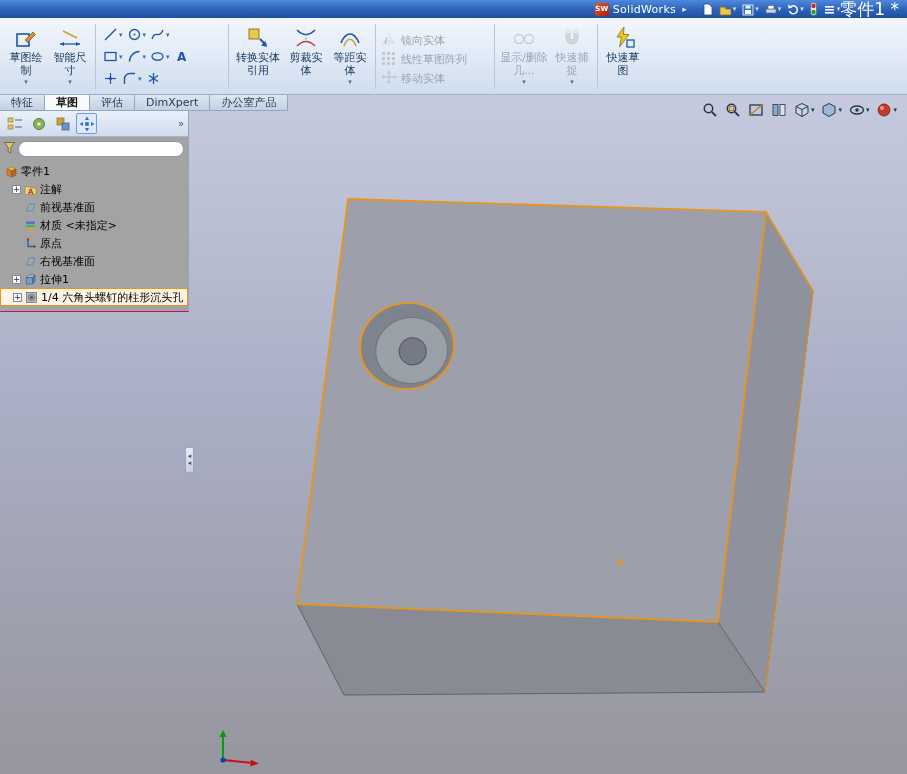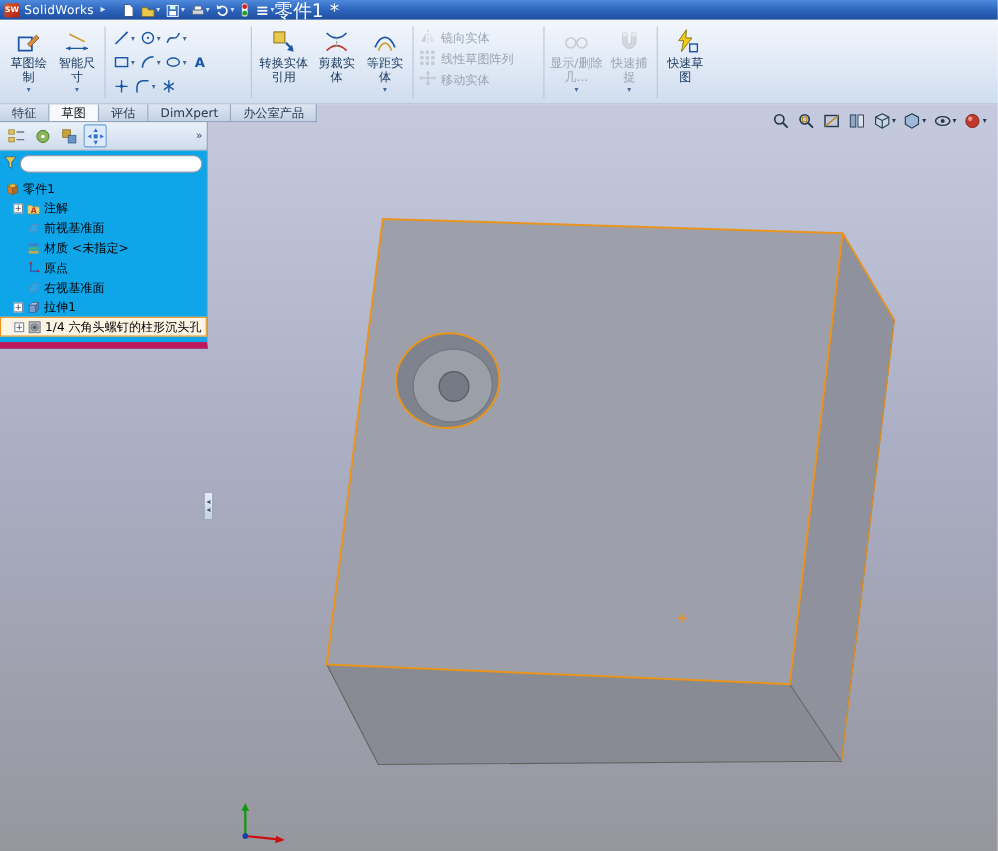--- a/index.html
+++ b/index.html
@@ -1,17 +1,17 @@
 <!DOCTYPE html>
 <html><head>
 <meta charset="utf-8">
 <style>
   *{box-sizing:border-box;margin:0;padding:0}
   html,body{width:907px;height:774px;overflow:hidden;font-family:"DejaVu Sans","Liberation Sans",sans-serif;background:#fff;user-select:none}
-  .titlebar{position:absolute;left:0;top:0;width:907px;height:18px;background:linear-gradient(#4e89dc,#2b62ba 55%,#1f4f9e);display:flex;align-items:center;justify-content:flex-start;padding:0 8px 0 4px;color:#fff}
+  .titlebar{position:absolute;left:0;top:0;width:907px;height:18px;background:linear-gradient(#4e89dc,#2b62ba 55%,#1f4f9e);display:flex;align-items:center;justify-content:flex-end;padding:0 8px 0 4px;color:#fff}
   .tb-left{display:flex;align-items:center;gap:4px;height:18px}
   .sw-logo{width:14px;height:13px;background:linear-gradient(135deg,#e05a1e,#b01e1e);color:#fff;font-size:7px;font-weight:bold;display:flex;align-items:center;justify-content:center;border-radius:2px}
   .app-name{font-size:11px;font-weight:normal;letter-spacing:.3px}
   .menu-arrow{font-size:9px;color:#dce8f8;margin:0 4px 0 2px;cursor:pointer}
   .tb-icons{display:flex;align-items:center;gap:5px;margin-left:6px}
   .tb-ic{display:flex;align-items:center;gap:1px;cursor:pointer}
   .tb-caret{font-size:7px;color:#cfe0f5}
   .doc-title{font-size:17px;color:#fff}
   .ribbon{position:absolute;left:0;top:18px;width:907px;height:77px;background:linear-gradient(#f3f7fc,#e0e9f6 55%,#cfddee);border-bottom:1px solid #9fb0c8;display:flex;align-items:stretch;padding:2px 2px 1px 4px}
   .rb-big{width:44px;display:flex;flex-direction:column;align-items:center;padding-top:4px;text-align:center;cursor:pointer;border:1px solid transparent;border-radius:2px}
@@ -19,38 +19,38 @@
   .rb-icon{height:26px;display:flex;align-items:center;justify-content:center}
   .rb-label{font-size:11px;line-height:13px;color:#16365c;word-break:break-all;width:100%}
   .rb-caret{font-size:7px;color:#4a6a94;margin-top:1px}
   .disabled .rb-label,.rb-colitem.disabled .col-label{color:#9aa4b2}
   .disabled .rb-icon,.rb-colitem.disabled .col-icon{opacity:.45;filter:grayscale(1)}
   .rb-sep{width:1px;background:#b9c6d8;margin:4px 3px}
   .rb-toolgrid{display:flex;flex-direction:column;justify-content:space-between;padding:4px 2px;width:126px}
   .tg-row{display:flex;align-items:center;height:21px}
   .tg-item{display:flex;align-items:center;padding:0 2px;cursor:pointer}
   .tg-caret{font-size:7px;color:#4a6a94;margin-left:1px}
-  .rb-col{display:flex;flex-direction:column;justify-content:flex-start;padding:5px 2px;width:112px}
+  .rb-col{display:flex;flex-direction:column;justify-content:flex-end;padding:5px 2px;width:112px}
   .rb-colitem{display:flex;align-items:center;gap:4px;height:19px;font-size:11px;cursor:pointer}
   .col-label{color:#16365c;white-space:nowrap}
   .tabstrip{position:absolute;left:0;top:95px;height:16px;display:flex;z-index:6}
   .tab{height:16px;padding:0 11px;font-size:11px;line-height:15px;color:#2a3a50;background:linear-gradient(#dde6f2,#c3d1e5);border:1px solid #93a6c0;border-top:none;border-left:none;cursor:pointer;white-space:nowrap}
-  .tab.active{background:#f7f9fc;font-weight:normal;color:#111}
+  .tab.active{background:#f7f9fc;font-weight:bold;color:#111}
   .main{position:absolute;left:0;top:95px;width:907px;height:679px}
   .viewport{position:absolute;inset:0}
   .vp-svg{position:absolute;left:0;top:0}
   .view-toolbar{position:absolute;top:7px;right:10px;display:flex;align-items:center;gap:7px;z-index:7}
   .vt-item{display:flex;align-items:center;gap:1px;cursor:pointer}
   .vt-caret{font-size:7px;color:#21364f}
   .fm-panel{position:absolute;left:0;top:16px;width:189px;z-index:5}
   .fm-header{height:26px;background:linear-gradient(#eaf1f9,#cfdcee);border-bottom:1px solid #a8b6c8;border-right:1px solid #98a4b4;display:flex;align-items:center;padding:0 4px;gap:3px}
   .fm-tab{width:21px;height:21px;display:flex;align-items:center;justify-content:center;border:1px solid transparent;border-radius:2px;cursor:pointer}
   .fm-tab.active{background:#dceafb;border-color:#6f9fd8}
   .fm-chevron{margin-left:auto;font-size:10px;color:#38506e;cursor:pointer}
-  .fm-body{background:#0ea5e9;border-right:1px solid #98a4b4;border-bottom:6px solid #be185d;padding-bottom:4px}
+  .fm-body{background:#a3a3a3;border-right:1px solid #98a4b4;border-bottom:1px solid #be185d;padding-bottom:4px}
   .fm-filter{height:22px;display:flex;align-items:center;gap:3px;padding:3px 4px 2px 4px}
   .filter-input{flex:1;height:16px;border:1px solid #8a9ab0;border-radius:9px;font-size:10px;padding:0 8px;outline:none;background:#fff;font-family:inherit}
   .fm-tree{padding:3px 0 1px 0}
   .tree-row{height:18px;display:flex;align-items:center;gap:3px;font-size:11px;color:#000;padding-left:5px;white-space:nowrap;overflow:hidden;cursor:pointer}
   .tree-row.child{padding-left:12px}
   .tree-row.selected{border:1px solid #e8941f;background:#fdf4e4}
   .expander{width:9px;height:9px;border:1px solid #7a8aa0;background:#fff;font-size:8px;line-height:7px;text-align:center;color:#222;flex:none}
   .expander.none{border:none;background:transparent}
   .ti{display:flex;align-items:center;flex:none}
   .tl{overflow:hidden;text-overflow:clip;white-space:nowrap}

